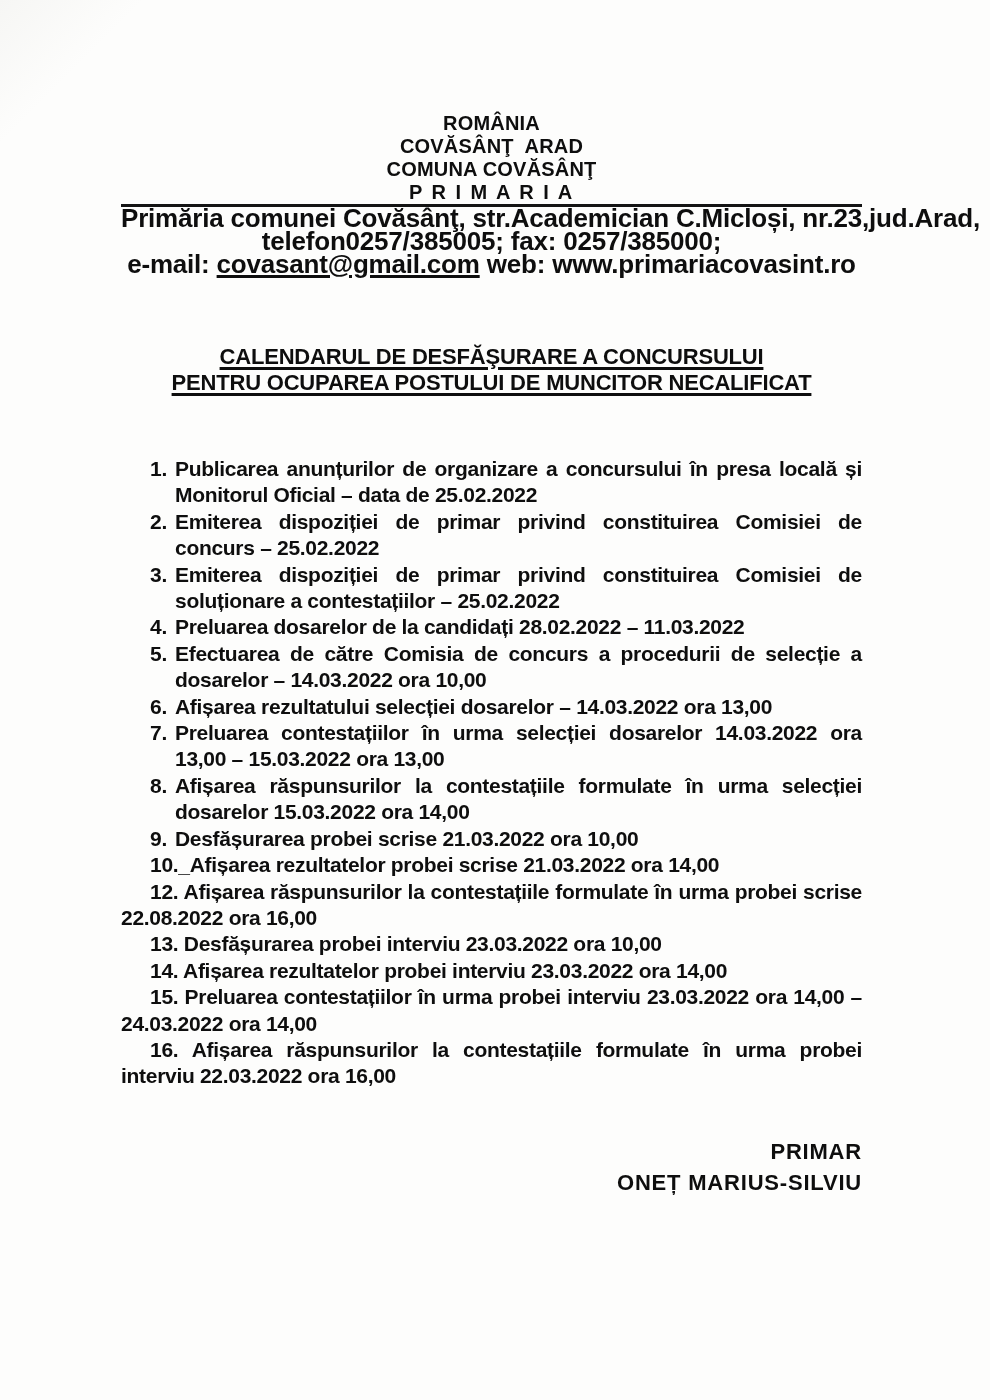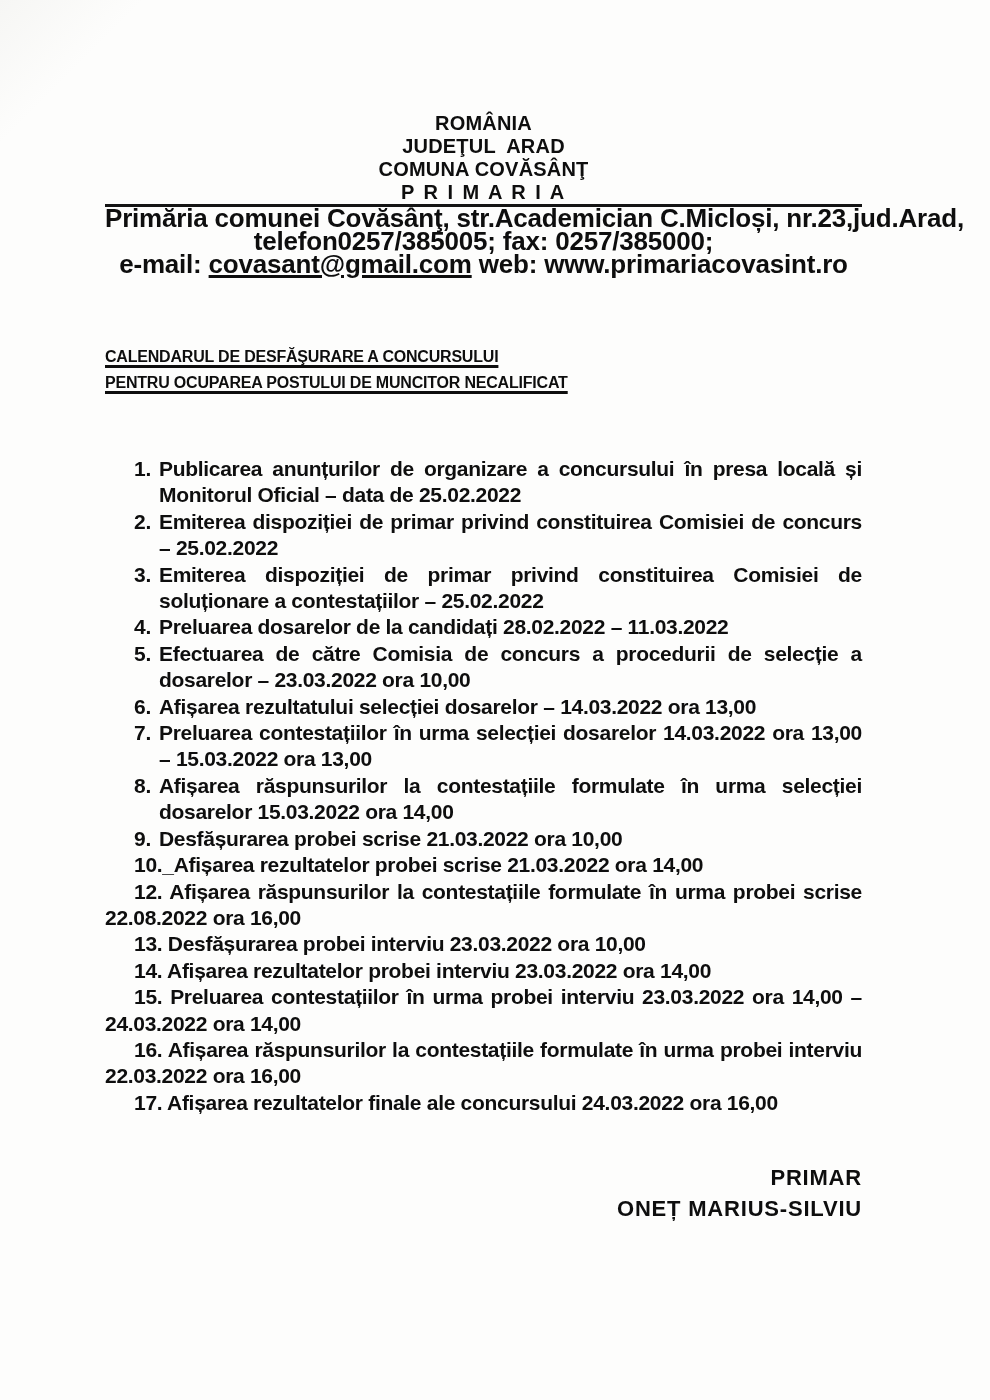--- a/index.html
+++ b/index.html
@@ -9,21 +9,21 @@
     font-family: "Liberation Sans", sans-serif;
     font-weight: 700;
     color: #0e0e0e;
     overflow: hidden;
   }
   .page {
     position: relative;
     width: 990px; height: 1400px;
     background: linear-gradient(135deg, #f6f6f4 0%, #fdfdfc 6%, #fdfdfc 100%);
   }
-  .content { padding: 112px 128px 0 105px; }
+  .content { padding: 112px 128px 0 105px; margin-left: 16px; }
 
   
   .hdr {
     text-align: center;
     font-size: 20px;
     line-height: 23px;
     letter-spacing: 0.2px;
     white-space: pre;
   }
   .hdr.primaria { letter-spacing: 2px; }
@@ -38,21 +38,22 @@
   }
   .addr .email {
     text-decoration: underline;
     text-decoration-thickness: 2.5px;
     text-underline-offset: 2px;
   }
 
   
   .title-block {
     margin-top: 68px;
-    font-size: 16px;
+    text-align: center;
+    font-size: 22px;
     line-height: 26px;
     letter-spacing: -0.2px;
   }
   .title-block .u {
     text-decoration: underline;
     text-decoration-thickness: 3px;
     text-underline-offset: 3px;
   }
 
   
@@ -77,21 +78,21 @@
   }
 </style>
 </head>
 <body>
 
 <div class="page">
   <div class="content">
 
     <div>
       <div class="hdr">ROMÂNIA</div>
-      <div class="hdr">JUDEŢUL  ARAD</div>
+      <div class="hdr">COVĂSÂNŢ  ARAD</div>
       <div class="hdr">COMUNA COVĂSÂNŢ</div>
       <div class="primaria-row">
         <div class="hdr primaria">P R I M A R I A</div>
       </div>
       <div class="addr">Primăria comunei Covăsânţ, str.Academician C.Micloși, nr.23,jud.Arad,</div>
       <div class="addr">telefon0257/385005; fax: 0257/385000;</div>
       <div class="addr"><span>e-mail: </span><span class="email">covasant@gmail.com</span><span> web: www.primariacovasint.ro</span></div>
     </div>
 
     <div class="title-block">
@@ -111,21 +112,21 @@
       <div class="item hang">
         <span class="num">3.</span>
         <span class="txt">Emiterea dispoziției de primar privind constituirea Comisiei de soluționare a contestațiilor – 25.02.2022</span>
       </div>
       <div class="item hang">
         <span class="num">4.</span>
         <span class="txt">Preluarea dosarelor de la candidați 28.02.2022 – 11.03.2022</span>
       </div>
       <div class="item hang">
         <span class="num">5.</span>
-        <span class="txt">Efectuarea de către Comisia de concurs a procedurii de selecție a dosarelor – 23.03.2022 ora 10,00</span>
+        <span class="txt">Efectuarea de către Comisia de concurs a procedurii de selecție a dosarelor – 14.03.2022 ora 10,00</span>
       </div>
       <div class="item hang">
         <span class="num">6.</span>
         <span class="txt">Afișarea rezultatului selecției dosarelor – 14.03.2022 ora 13,00</span>
       </div>
       <div class="item hang">
         <span class="num">7.</span>
         <span class="txt">Preluarea contestațiilor în urma selecției dosarelor 14.03.2022 ora 13,00 – 15.03.2022 ora 13,00</span>
       </div>
       <div class="item hang">
@@ -135,21 +136,20 @@
       <div class="item hang">
         <span class="num">9.</span>
         <span class="txt">Desfășurarea probei scrise 21.03.2022 ora 10,00</span>
       </div>
       <p class="item para">10._Afișarea rezultatelor probei scrise 21.03.2022 ora 14,00</p>
       <p class="item para">12. Afișarea răspunsurilor la contestațiile formulate în urma probei scrise 22.08.2022 ora 16,00</p>
       <p class="item para">13. Desfășurarea probei interviu 23.03.2022 ora 10,00</p>
       <p class="item para">14. Afișarea rezultatelor probei interviu 23.03.2022 ora 14,00</p>
       <p class="item para">15. Preluarea contestațiilor în urma probei interviu 23.03.2022 ora 14,00 – 24.03.2022 ora 14,00</p>
       <p class="item para">16. Afișarea răspunsurilor la contestațiile formulate în urma probei interviu 22.03.2022 ora 16,00</p>
-      <p class="item para">17. Afișarea rezultatelor finale ale concursului 24.03.2022 ora 16,00</p>
     </div>
 
     <div class="footer">
       <div>PRIMAR</div>
       <div>ONEȚ MARIUS-SILVIU</div>
     </div>
 
   </div>
 </div>
 

